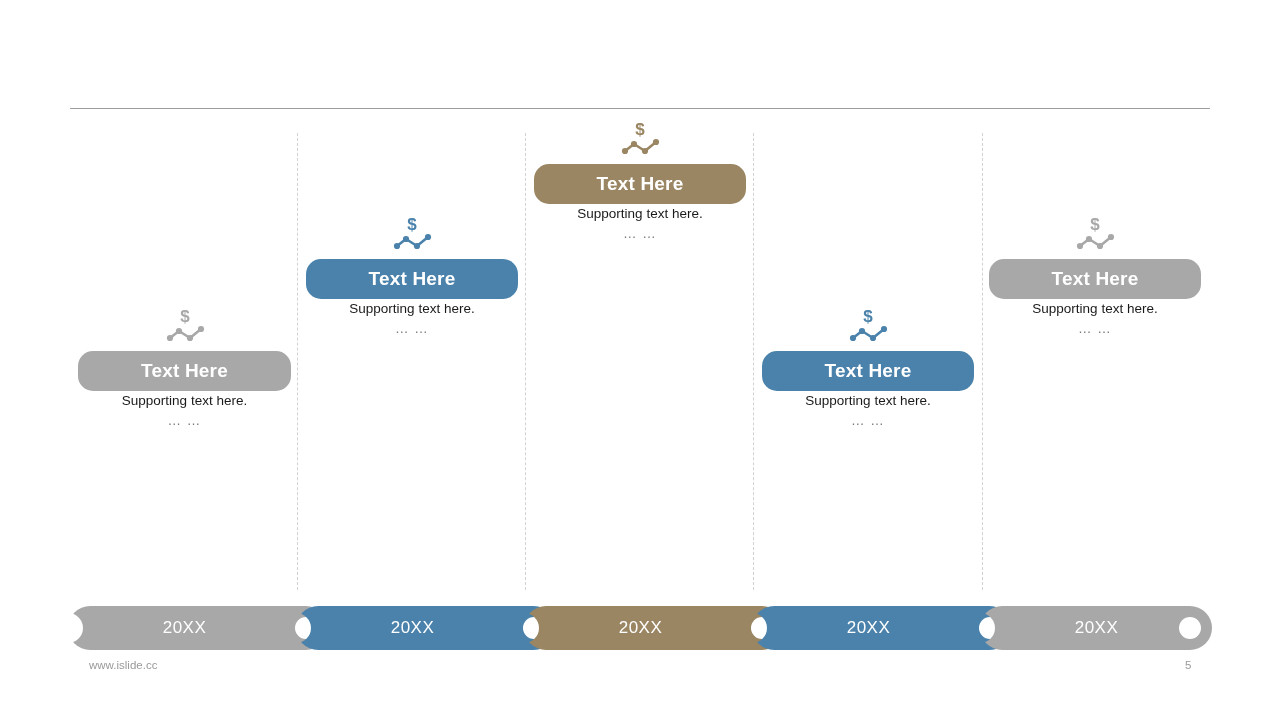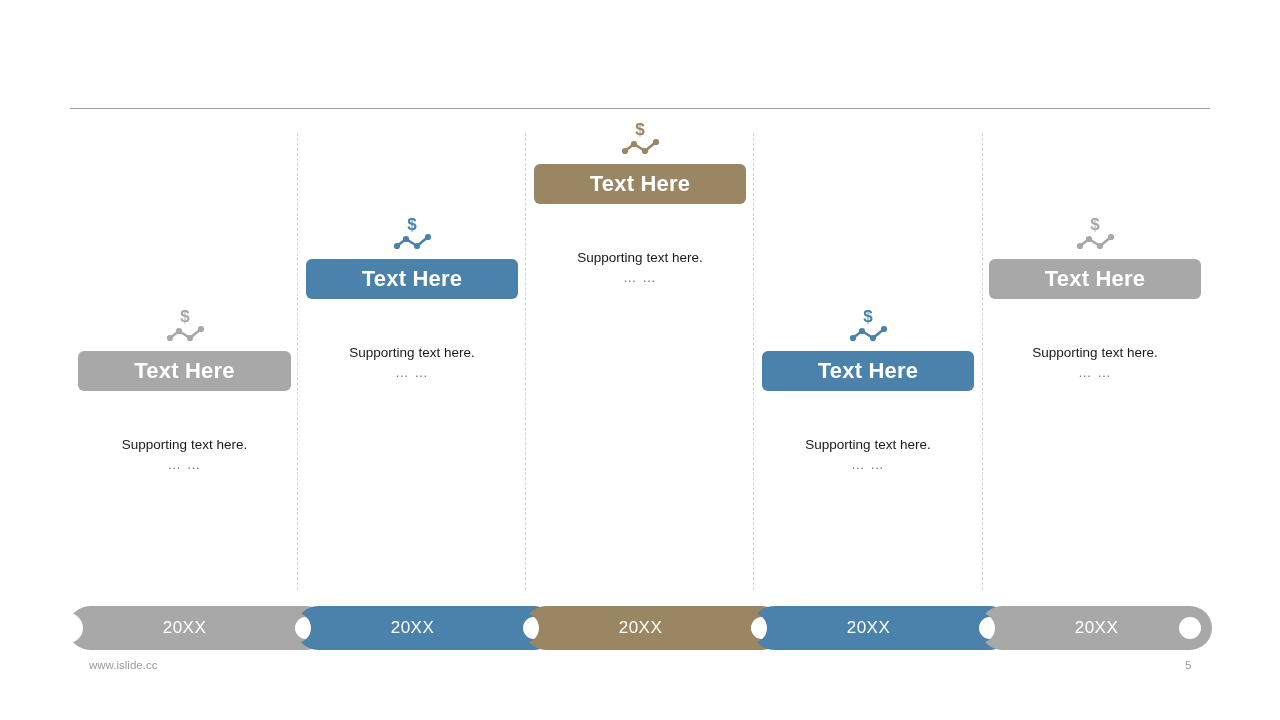--- a/index.html
+++ b/index.html
@@ -46,31 +46,30 @@
     text-align: center;
   }
   .card-icon {
     width: 44px;
     height: 40px;
     margin: 0 auto 6px auto;
     display: block;
   }
   .card-pill {
     height: 40px;
-    border-radius: 6px;
+    border-radius: 15px;
     display: flex;
     align-items: center;
     justify-content: center;
     color: #ffffff;
-    font-size: 22px;
+    font-size: 19px;
     font-weight: bold;
     letter-spacing: 0.2px;
   }
   .card-support {
-    margin-top: 44px;
     font-size: 13.5px;
     color: #1a1a1a;
     line-height: 1.55;
   }
   .card-dots {
     font-size: 13.5px;
     color: #7a7a7a;
     letter-spacing: 1px;
     margin-top: 1px;
   }

